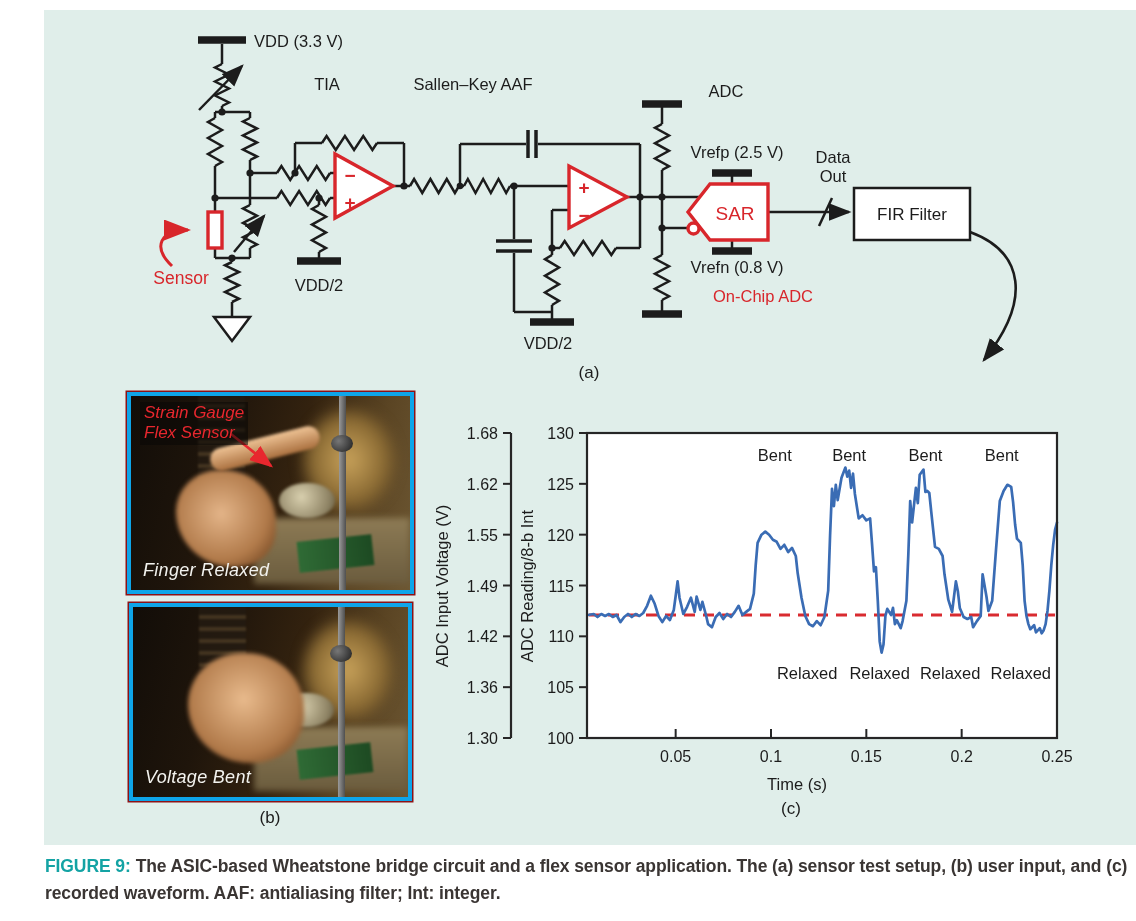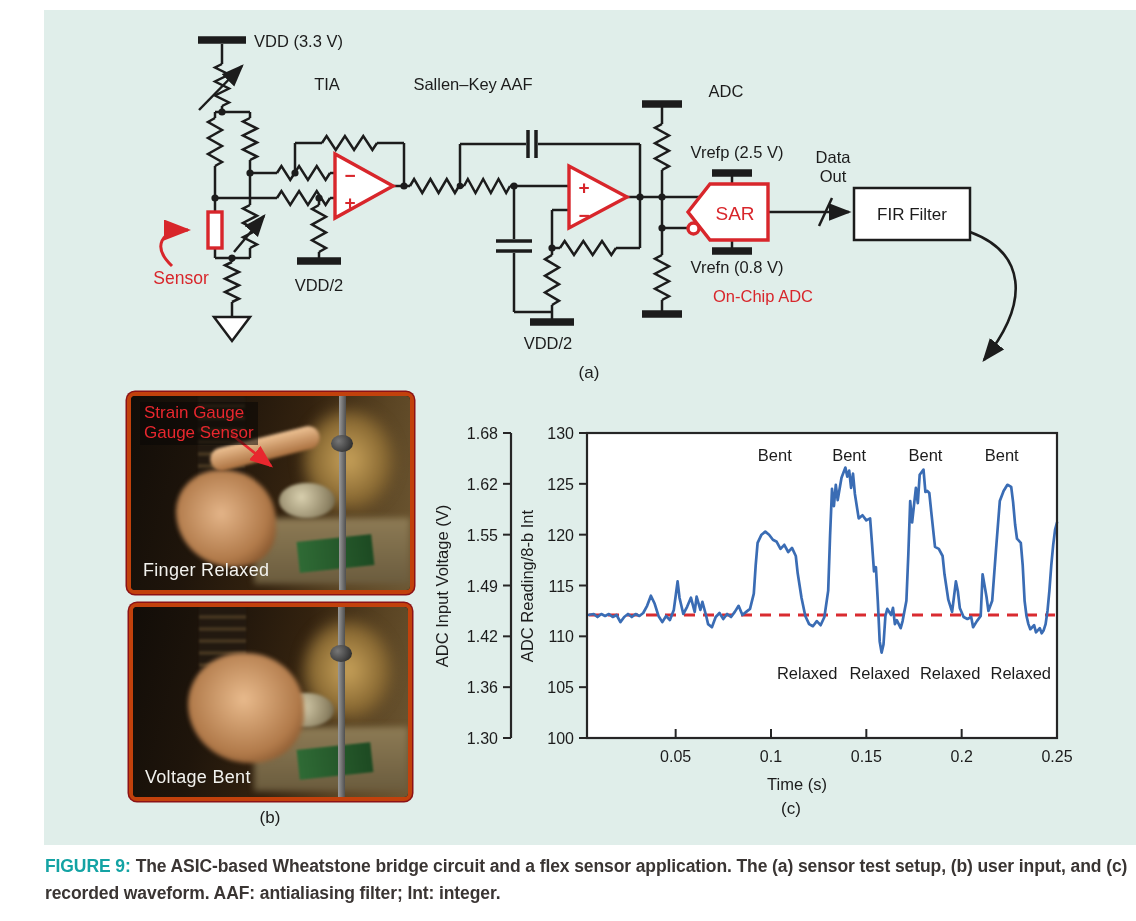--- a/index.html
+++ b/index.html
@@ -14,22 +14,22 @@
   .opsign{font-size:19px;fill:#d8262b;font-weight:bold;}
   .tick{font-size:16px;fill:#1c1c1c;}
   .ann{font-size:16.5px;fill:#1c1c1c;}
   .axtitle{font-size:16.5px;fill:#1c1c1c;}
   .wire{stroke:#1c1c1c;stroke-width:2.5;fill:none;}
   .bar{stroke:#1c1c1c;stroke-width:7.5;fill:none;}
   .plate{stroke:#1c1c1c;stroke-width:3.5;fill:none;}
   .redshape{stroke:#d8262b;stroke-width:3.4;fill:#ffffff;}
   .frame{fill:none;stroke:#262626;stroke-width:2.2;}
   
-  .photo{position:absolute;box-sizing:border-box;border:4px solid #c2410c;border-radius:8px;
-         box-shadow:0 0 0 1.5px #8c1216, inset 0 0 0 2px #0d0b08;overflow:hidden;background:#17100a;}
+  .photo{position:absolute;box-sizing:border-box;border:4px solid #0ea5e9;border-radius:0;
+         box-shadow:0 0 0 1.5px #8c1216, inset 0 0 0 2px #0d0b08;overflow:hidden;background:#17100a;font-style:italic;}
   .scene{position:absolute;inset:0;overflow:hidden;
          background:linear-gradient(105deg,#120d08 0%,#1f150b 30%,#33220f 55%,#5a4423 78%,#6e5833 100%);}
   .wall{position:absolute;right:4%;top:4%;width:36%;height:58%;border-radius:12%;
         background:radial-gradient(closest-side,#c9a35b,#8a6a33 72%,rgba(0,0,0,0));filter:blur(6px);}
   .rack{position:absolute;left:24%;top:0;width:17%;height:46%;opacity:.85;filter:blur(1px);
         background:repeating-linear-gradient(180deg,#241b12 0 8px,#4a3a24 8px 12px);}
   .table{position:absolute;right:0;bottom:3%;width:56%;height:34%;filter:blur(3px);
          background:linear-gradient(180deg,#8d7b55,#6b5c3e);}
   .disc{position:absolute;right:27%;top:45%;width:20%;height:18%;border-radius:50%;filter:blur(1.5px);
         background:radial-gradient(circle at 40% 40%,#d8cfae,#8f8465 70%,#5e553d);}
@@ -237,21 +237,21 @@
     <svg width="60" height="48" style="left:96px;top:34px;">
       <defs>
           <marker id="ahr2" markerWidth="11" markerHeight="9" refX="8" refY="3.5" orient="auto">
         <path d="M0,0 L9,3.5 L0,7 z" fill="#e8272e"></path>
           </marker>
         </defs>
       <line x1="4" y1="4" x2="44" y2="36" stroke="#e8272e" stroke-width="2.6" marker-end="url(#ahr2)"></line>
     </svg>
     <div class="photo-tag">
       <span>Strain Gauge</span><br>
-      <span>Gauge Sensor</span>
+      <span>Flex Sensor</span>
     </div>
     <div class="photo-cap">Finger Relaxed</div>
   </div>
 
   <div class="photo" style="left:97px;top:603px;width:283px;height:198px;">
     <div class="scene">
       <div class="wall"></div>
       <div class="rack"></div>
       <div class="table"></div>
       <div class="disc"></div>

